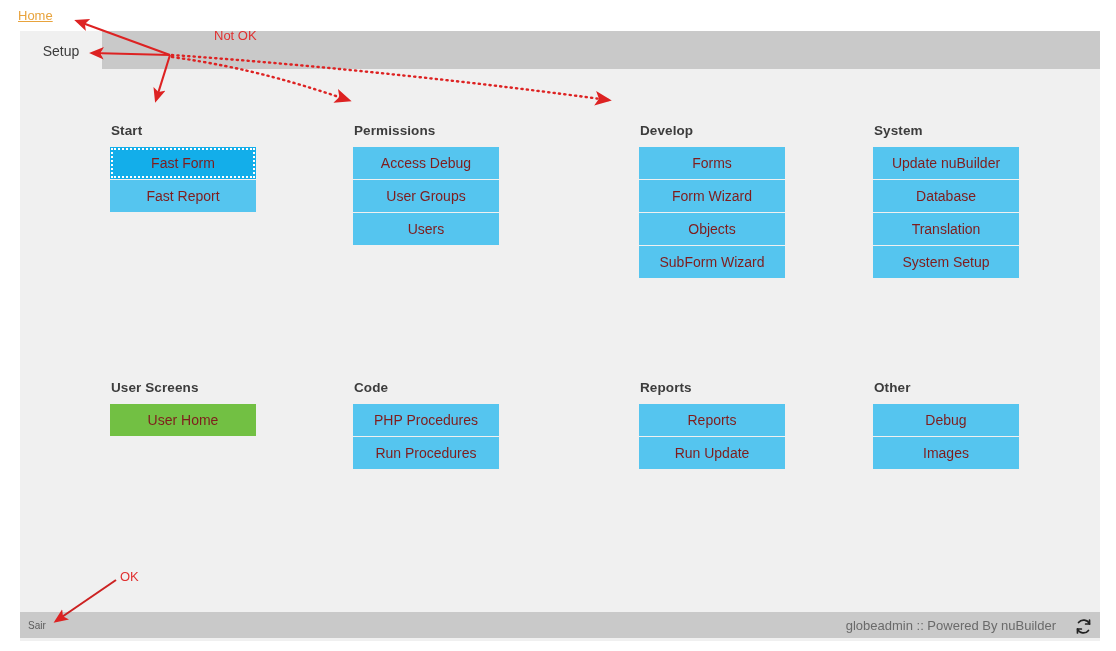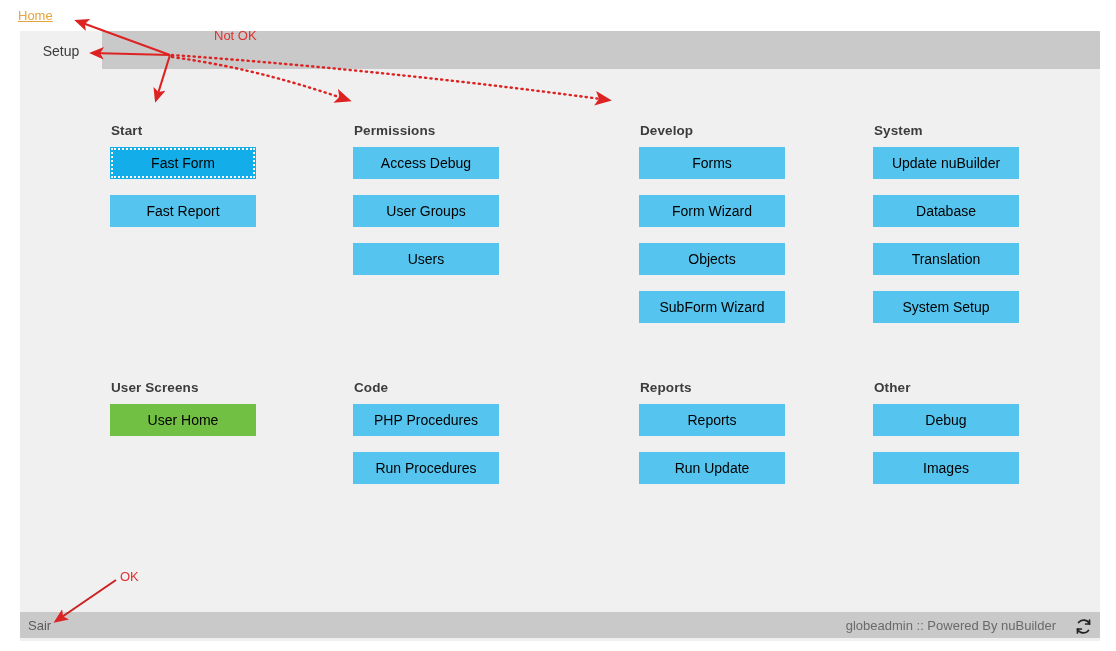--- a/index.html
+++ b/index.html
@@ -83,24 +83,24 @@
     font-weight: bold;
     color: #3c3c3c;
     margin: 0 0 9px 1px;
     letter-spacing: .1px;
   }
   .nu-btn {
     display: block;
     width: 146px;
     height: 32px;
     line-height: 32px;
-    margin-bottom: 16px;
+    margin-bottom: 1px;
     border: none;
     background: #55c5ef;
-    color: #000000;
+    color: #7f1d1d;
     font-size: 14px;
     font-family: "Liberation Sans", sans-serif;
     text-align: center;
     cursor: pointer;
     padding: 0;
     box-sizing: border-box;
     border-radius: 0;
   }
   .nu-btn.focused {
     background: #13aeea;
@@ -127,21 +127,21 @@
     width: 1080px;
     height: 26px;
     background: #c9c9c9;
     display: flex;
     align-items: center;
     justify-content: space-between;
     box-sizing: border-box;
     padding: 0 8px 0 8px;
   }
   #logout-link {
-    font-size: 13px;
+    font-size: 10px;
     color: #5c5c5c;
   }
   #footer-right {
     display: flex;
     align-items: center;
     gap: 19px;
   }
   #footer-credit {
     font-size: 13px;
     color: #6a6a6a;

